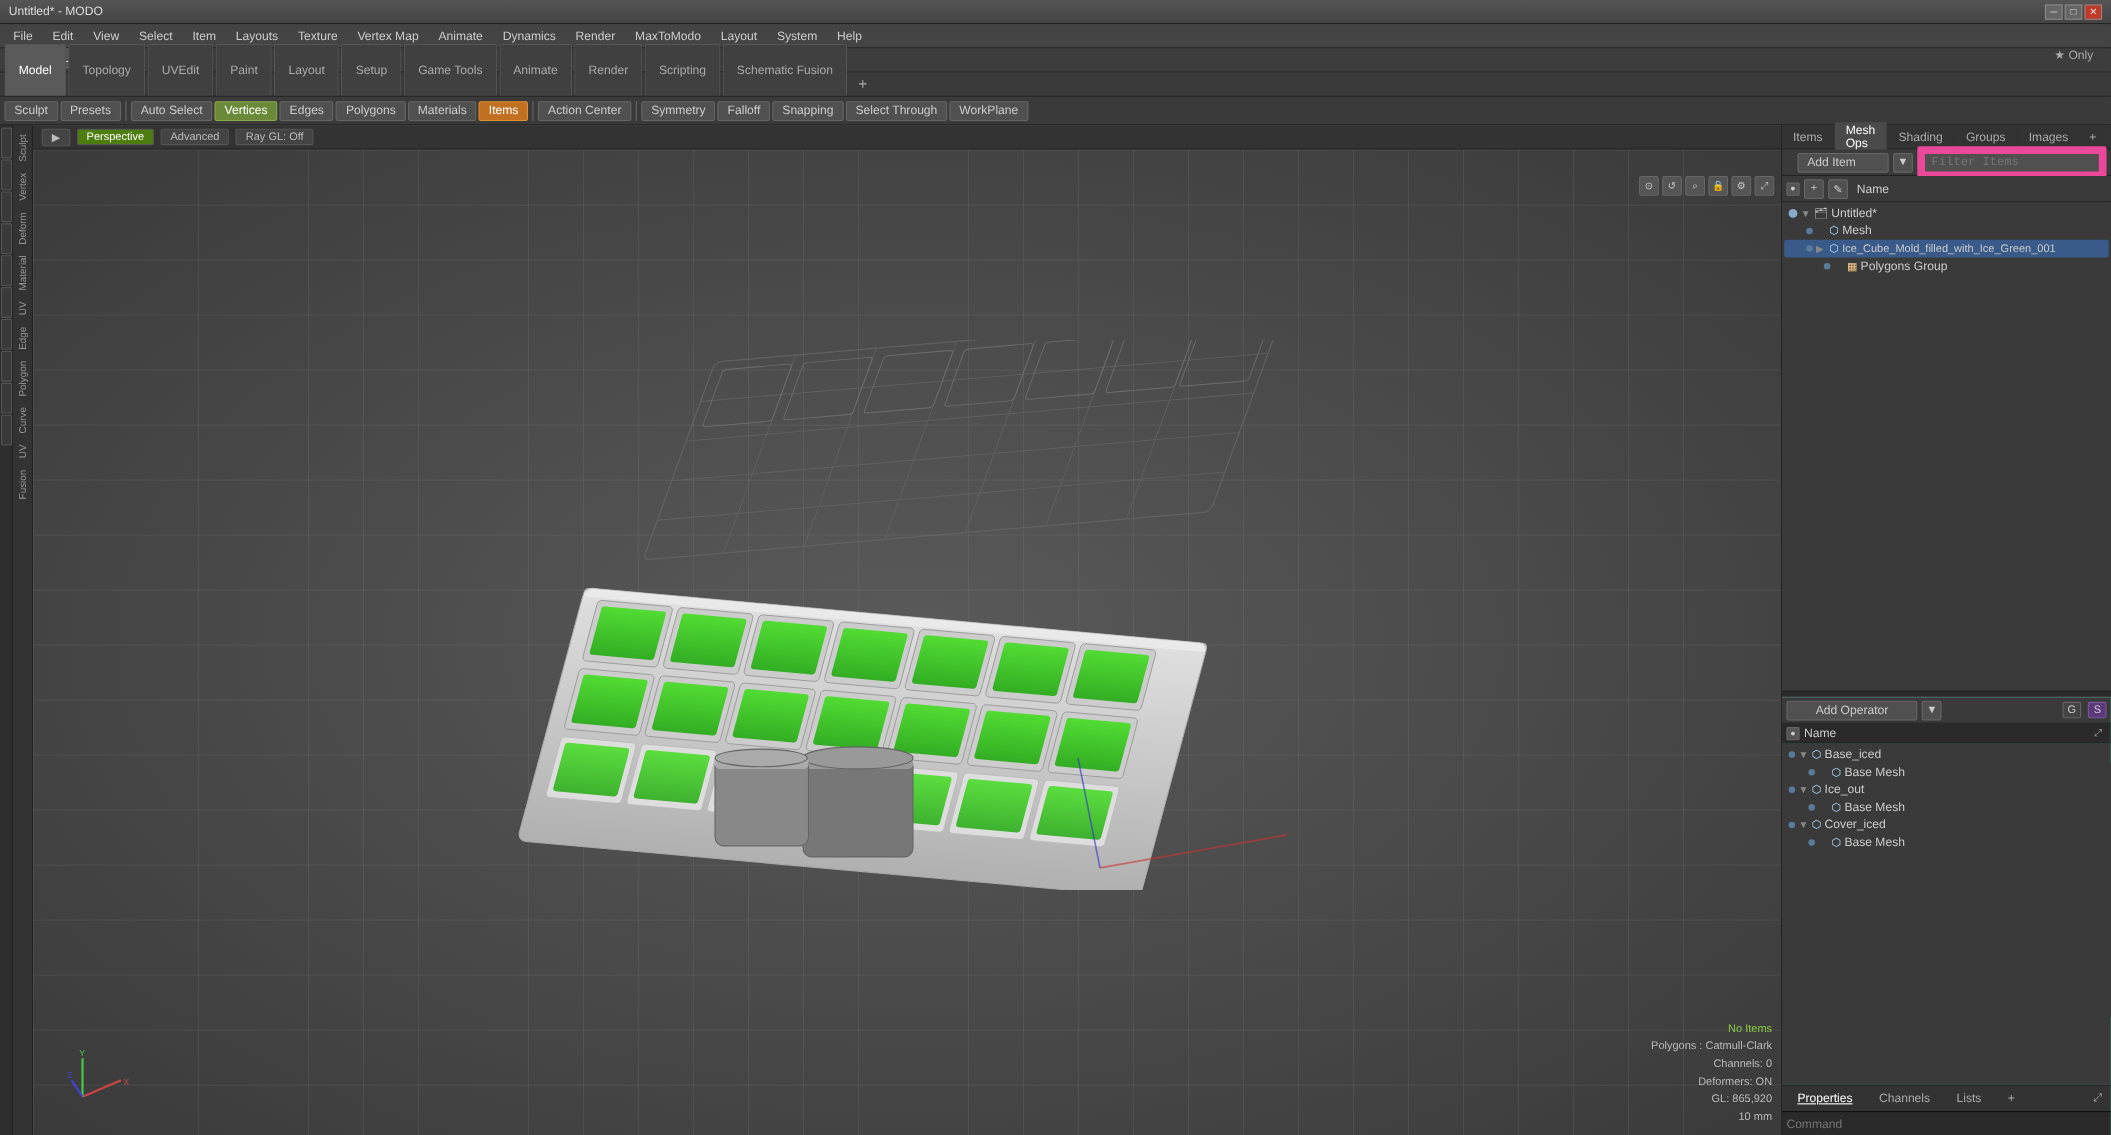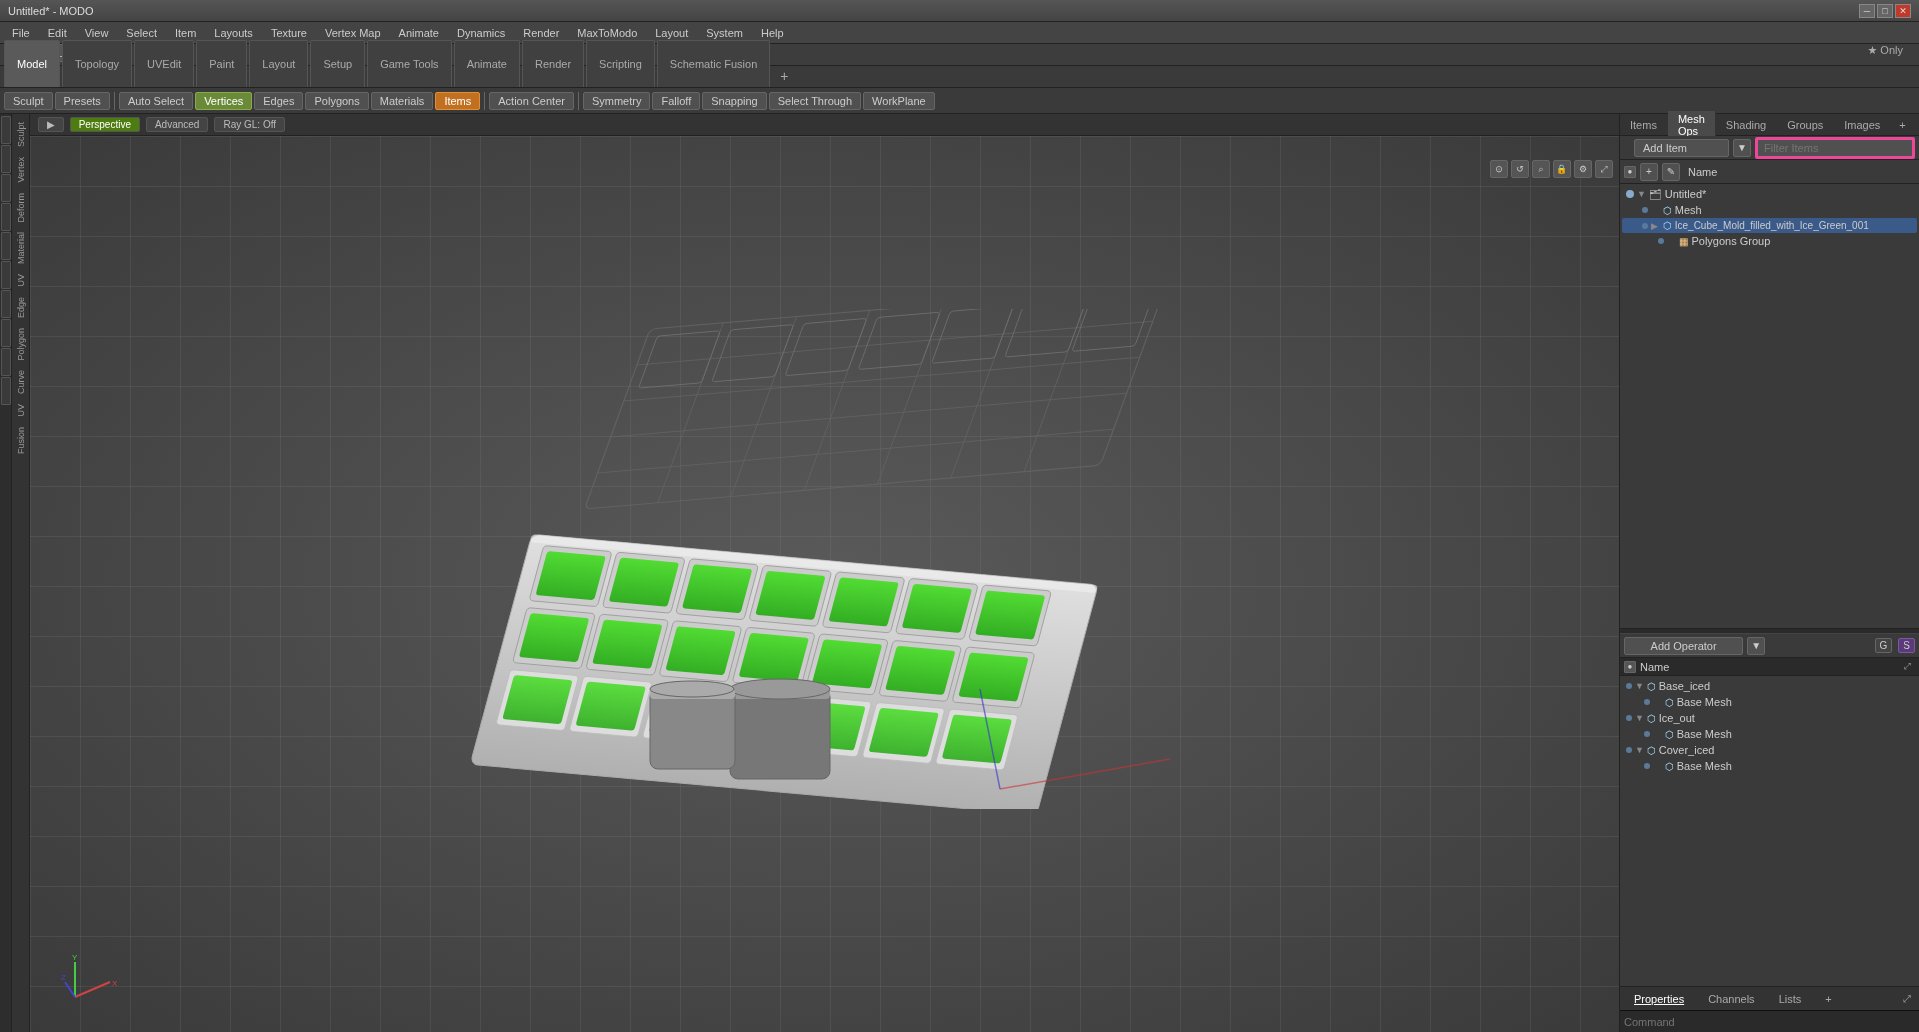--- a/index.html
+++ b/index.html
@@ -339,25 +339,26 @@
       font-size: 11px;
       padding: 2px 8px;
       cursor: pointer;
       text-align: left;
       border-radius: 2px;
       margin-left: 10px;
     }
     #filter-items-input {
       flex: 1;
       background: #505050;
-      border: 3px solid #ec4899;
+      border: 7px solid #ec4899;
       color: #ccc;
       font-size: 11px;
       padding: 2px 6px;
       border-radius: 2px;
+      font-family: Liberation Mono, monospace;
     }
 
     
     #scene-tree {
       flex: 1;
       overflow-y: auto;
       background: #3a3a3a;
       padding: 2px;
     }
     .tree-item {
@@ -742,20 +743,28 @@
             <rect x="0" y="10" width="85" height="80" rx="8" fill="#888" stroke="#666" stroke-width="1"></rect>
             <rect x="0" y="10" width="85" height="10" rx="4" fill="#aaa"></rect>
             <ellipse cx="42" cy="10" rx="42" ry="8" fill="#aaa" stroke="#666" stroke-width="1"></ellipse>
           </g>
 
           <line x1="550" y1="480" x2="720" y2="450" stroke="#cc3333" stroke-width="1.5" opacity="0.6"></line>
           <line x1="550" y1="480" x2="530" y2="380" stroke="#3333cc" stroke-width="1.5" opacity="0.6"></line>
         </svg>
       </div>
 
+      <div id="viewport-info">
+        <div class="info-line-highlight">No Items</div>
+        <div>Polygons : Catmull-Clark</div>
+        <div>Channels: 0</div>
+        <div>Deformers: ON</div>
+        <div>GL: 865,920</div>
+        <div>10 mm</div>
+      </div>
 
       <div id="axis-indicator">
         <svg viewBox="0 0 60 60">
           <line x1="15" y1="45" x2="50" y2="30" stroke="#cc4444" stroke-width="2"></line>
           <text x="52" y="34" fill="#cc4444" font-size="8">X</text>
           <line x1="15" y1="45" x2="15" y2="10" stroke="#44cc44" stroke-width="2"></line>
           <text x="12" y="8" fill="#44cc44" font-size="8">Y</text>
           <line x1="15" y1="45" x2="5" y2="30" stroke="#4444cc" stroke-width="2"></line>
           <text x="1" y="28" fill="#4444cc" font-size="8">Z</text>
         </svg>

